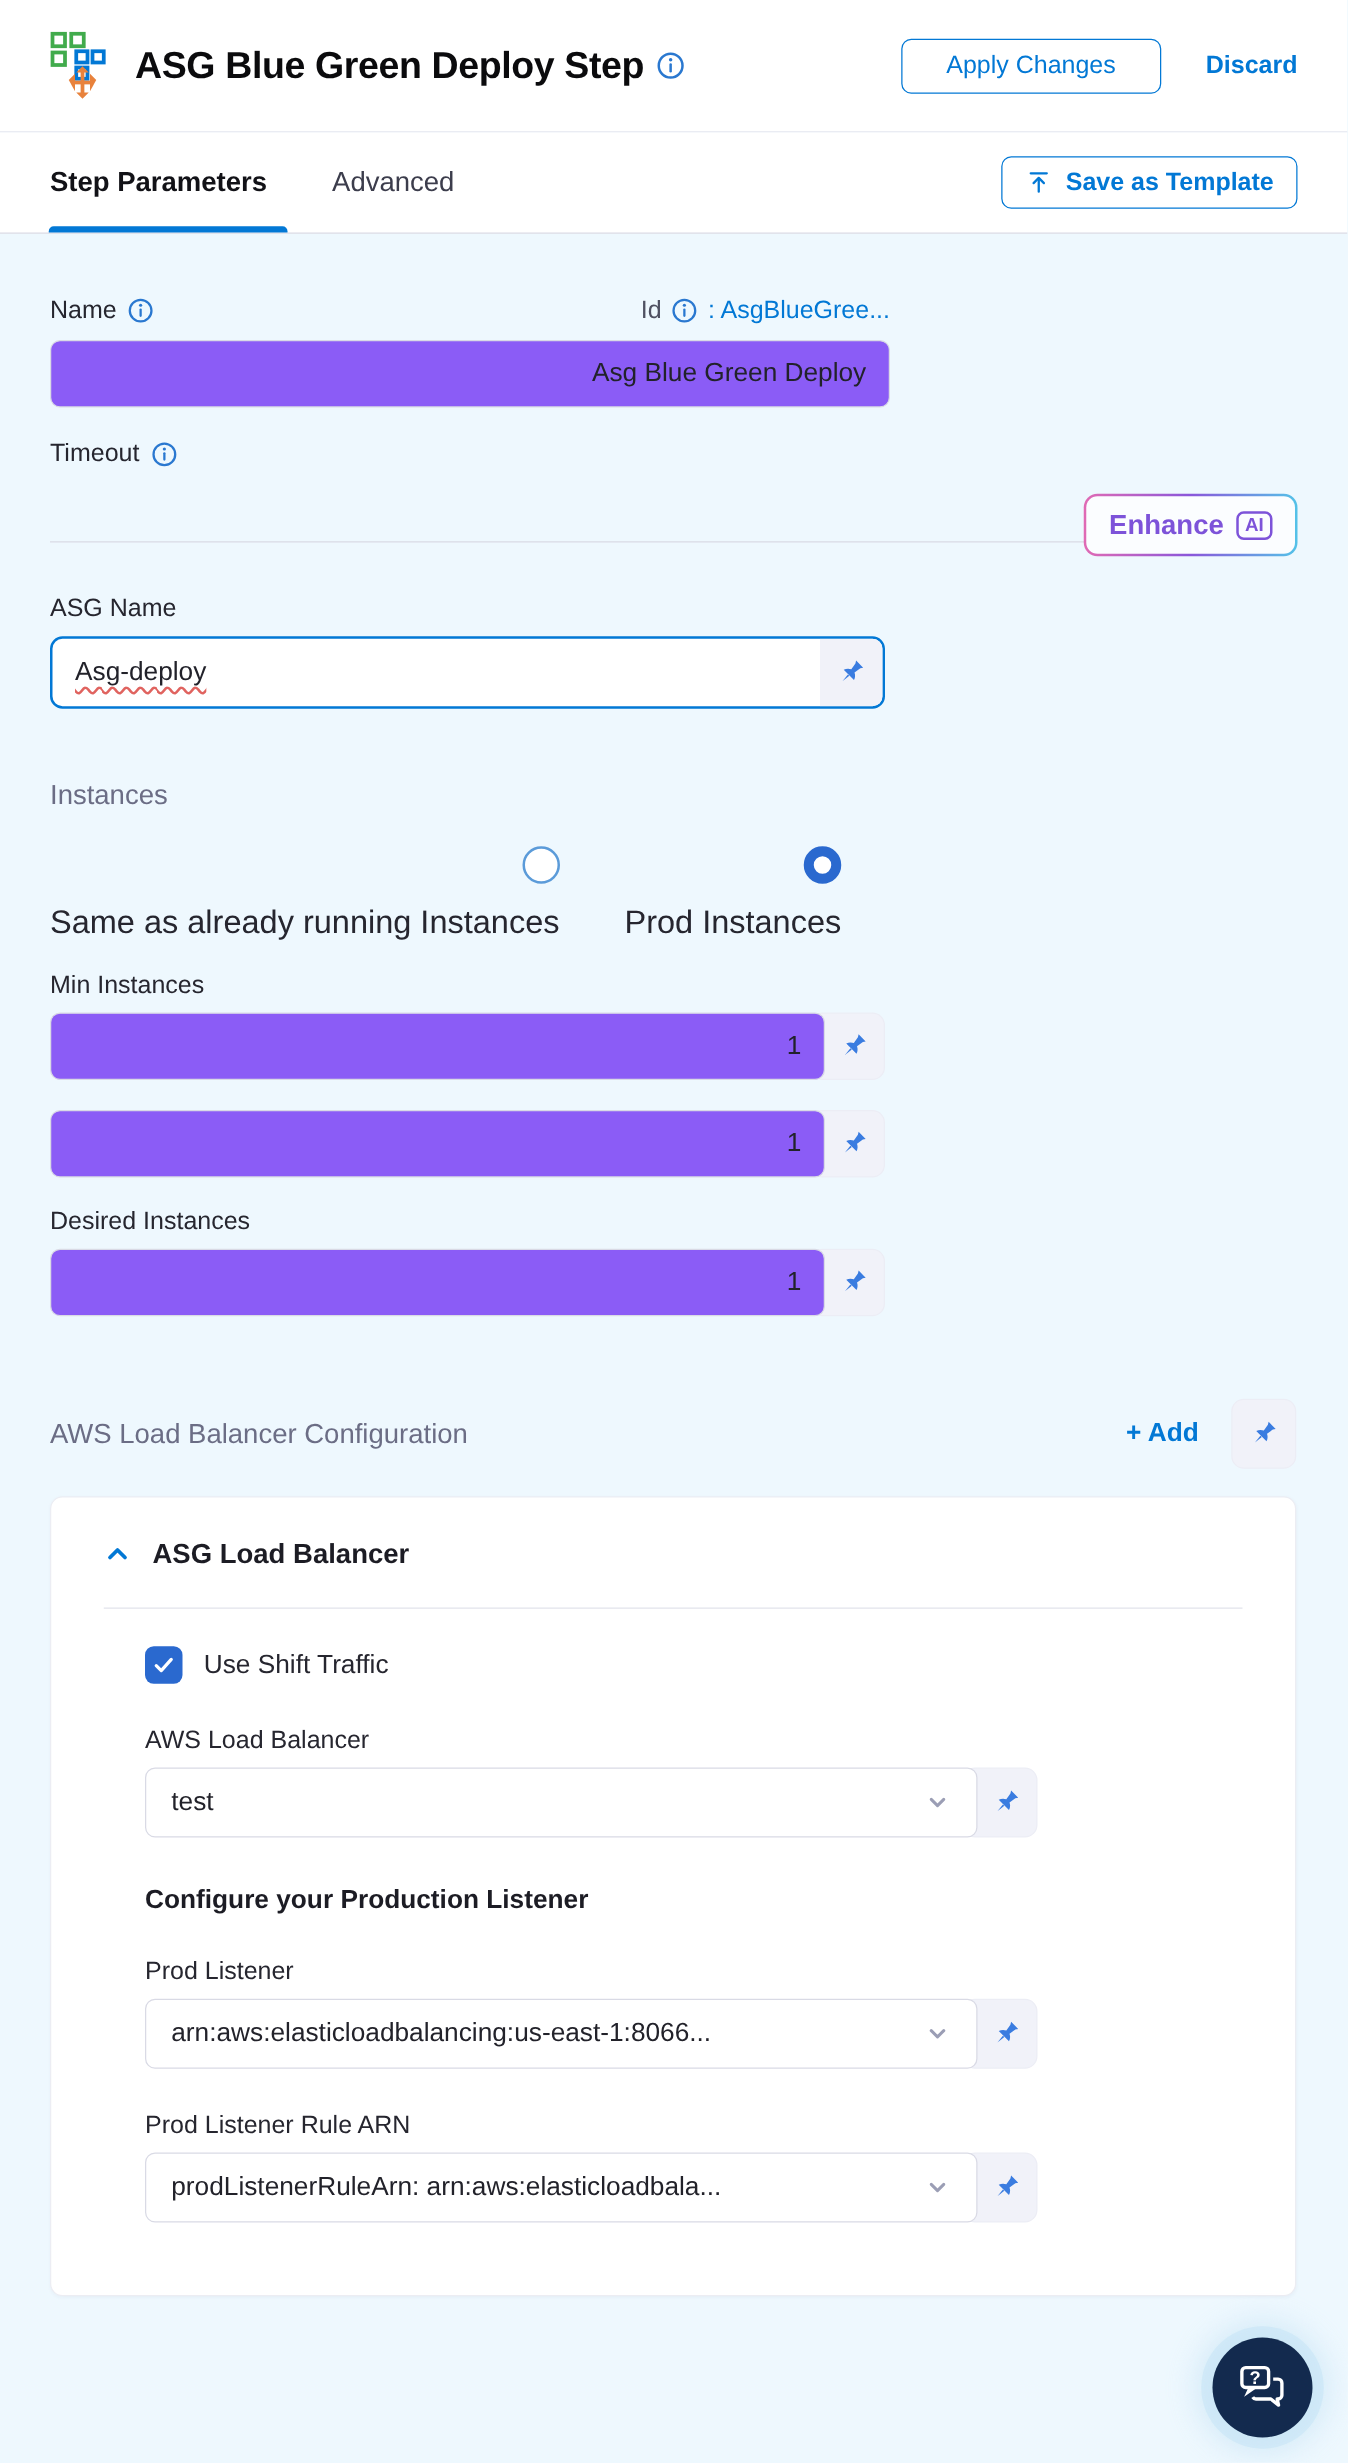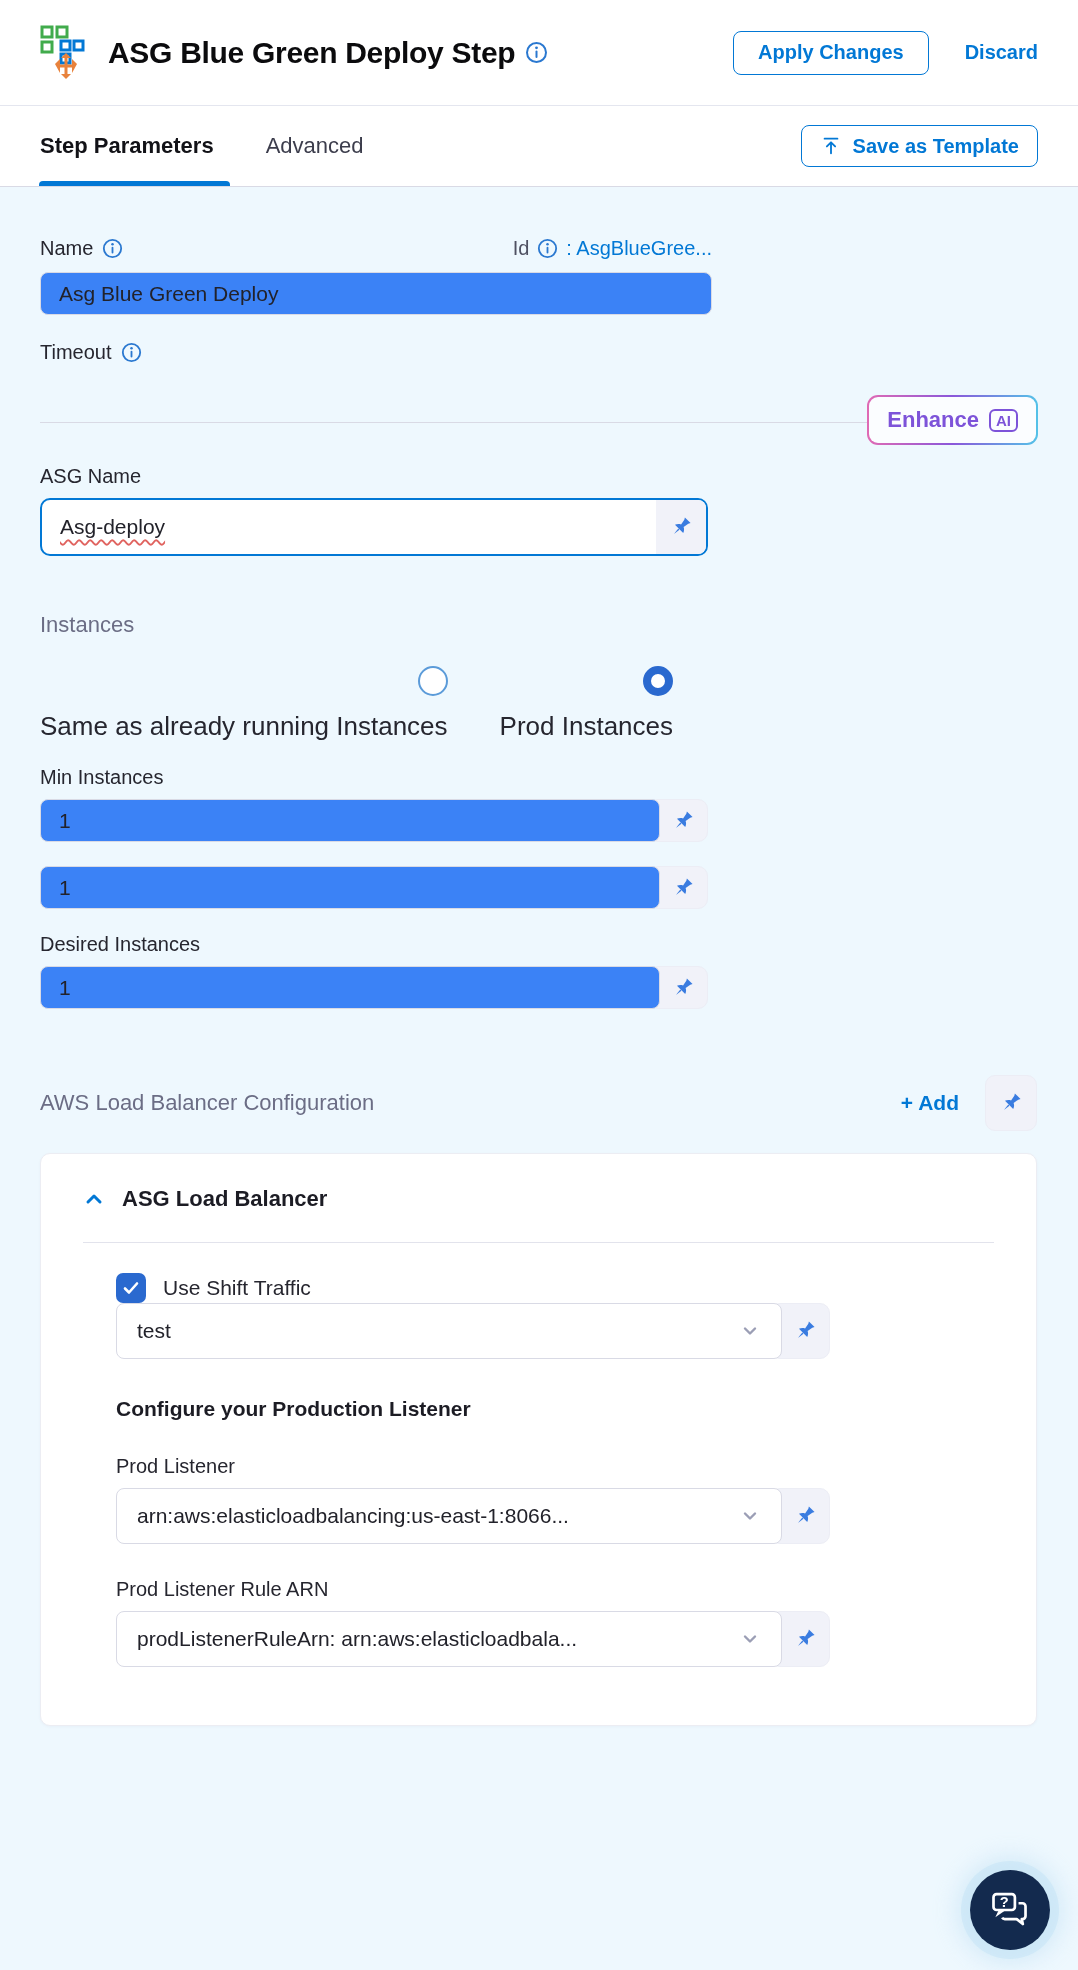--- a/index.html
+++ b/index.html
@@ -14,22 +14,22 @@
   
   .app-header {
     height:106px; background:#fff; border-bottom:1px solid #e4e6ef;
     display:flex; align-items:center; padding:0 40px;
   }
   .step-icon { width:52px; height:56px; margin-right:16px; flex:none; }
   .page-title { font-size:30px; font-weight:bold; color:#0b0b0d; margin:0 10px 0 0; letter-spacing:-0.3px; }
   .info-icon { width:23px; height:23px; display:inline-flex; flex:none; }
   .header-actions { margin-left:auto; display:flex; align-items:center; gap:36px; }
   .btn-apply {
-    height:44px; padding:0 24px; background:#fff; border:1.5px solid #0278d5;
-    border-radius:8px; color:#0278d5; font-size:20px; font-weight:bold; font-family:inherit; cursor:pointer;
+    height:44px; padding:0 35px; background:#fff; border:1.5px solid #0278d5;
+    border-radius:8px; color:#0278d5; font-size:20px; font-weight:normal; font-family:inherit; cursor:pointer;
   }
   .btn-discard { background:none; border:none; color:#0278d5; font-size:20px; font-weight:bold; font-family:inherit; cursor:pointer; padding:0; }
 
   
   .tab-bar { height:81px; background:#fff; border-bottom:1px solid #d9dae5; display:flex; align-items:center; padding:0 40px; }
   .tab { position:relative; height:100%; display:flex; align-items:center; font-size:22px; color:#3c3d4c; margin-right:52px; cursor:pointer; }
   .tab.active { font-weight:bold; color:#121217; }
   .tab.active::after { content:""; position:absolute; left:-1px; right:-16px; bottom:0; height:5px; background:#0278d5; border-radius:4px 4px 0 0; }
   .btn-save-template {
     margin-left:auto; height:42px; display:flex; align-items:center; gap:11px; padding:0 18px;
@@ -52,23 +52,23 @@
     background:linear-gradient(90deg,#e06ab4,#8a57da,#54c2e8);
   }
   .btn-enhance .inner {
     background:#fbfdff; border-radius:9px; height:46px; padding:0 18px;
     display:flex; align-items:center; gap:10px;
   }
   .enhance-text { font-size:22px; font-weight:bold; color:#7d53d9; }
   .ai-badge { border:2px solid #7d53d9; border-radius:6px; color:#7d53d9; font-size:15px; font-weight:bold; padding:2px 5px; line-height:1; }
 
   .text-input {
-    height:43px; background:#3b82f6; border:1px solid #d9dae5; border-radius:8px;
+    height:54px; background:#8b5cf6; border:1px solid #d9dae5; border-radius:8px;
     font-size:21px; color:#22222a; padding:0 18px; font-family:inherit; outline:none;
-    position:relative; z-index:1; display:block;
+    position:relative; z-index:1; display:block;text-align:right;
   }
   .control { display:flex; align-items:stretch; }
   .pin-tail {
     width:60px; margin-left:-12px; padding-left:10px; background:#f1f2f9;
     border-radius:10px; display:flex; align-items:center; justify-content:center;
     border:1px solid #ecedf5; cursor:pointer;
   }
   .pin-svg { width:24px; height:24px; }
 
   .name-input { width:672px; margin-top:12px; }
@@ -341,20 +341,21 @@
     <div class="card-body">
       <div class="checkbox-row">
         <span class="checkbox">
           <svg viewBox="0 0 20 20" width="20" height="20" fill="none" stroke="#fff" stroke-width="2.6" stroke-linecap="round" stroke-linejoin="round">
             <polyline points="4,10.5 8,14.5 16,5.5"></polyline>
           </svg>
         </span>
         <span class="checkbox-label">Use Shift Traffic</span>
       </div>
 
+      <div class="card-field-label">AWS Load Balancer</div>
       <div class="select-control">
         <div class="select-box">
           <span class="select-value">test</span>
           <span class="chev-down-svg">
             <svg viewBox="0 0 22 22" width="22" height="22" fill="none" stroke="#9b9eb5" stroke-width="2.4" stroke-linecap="round" stroke-linejoin="round">
               <polyline points="6,8.5 11,13.5 16,8.5"></polyline>
             </svg>
           </span>
         </div>
         <span class="pin-tail">

